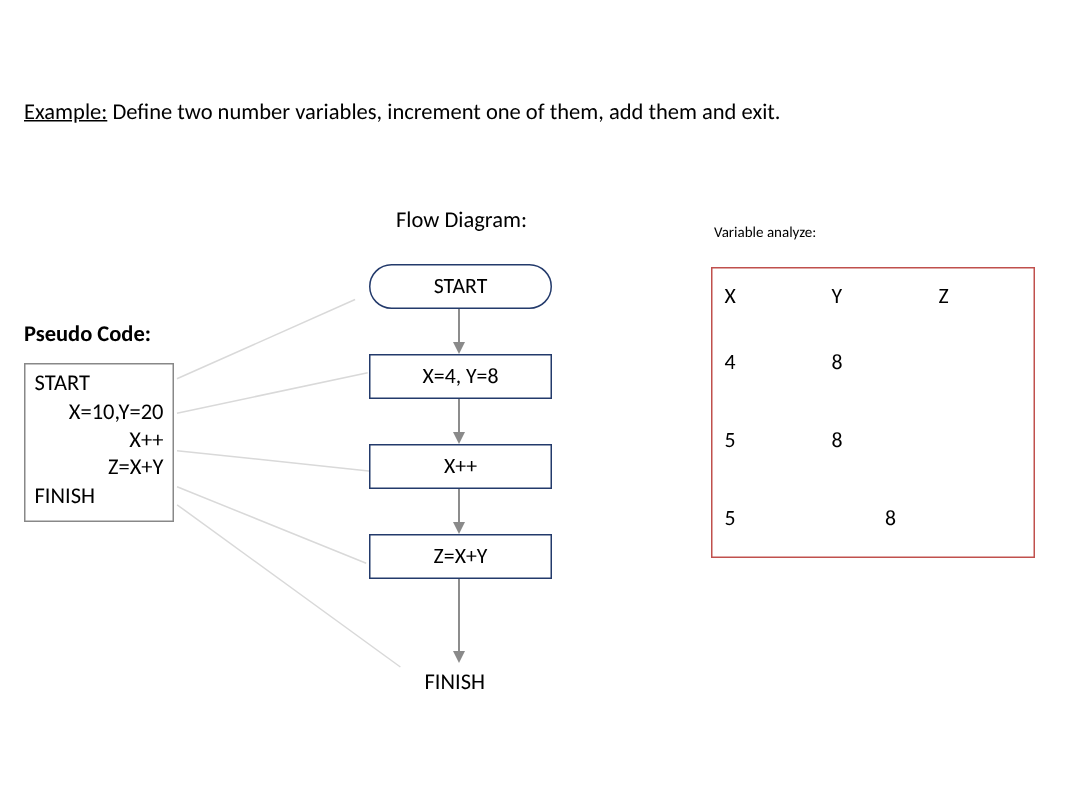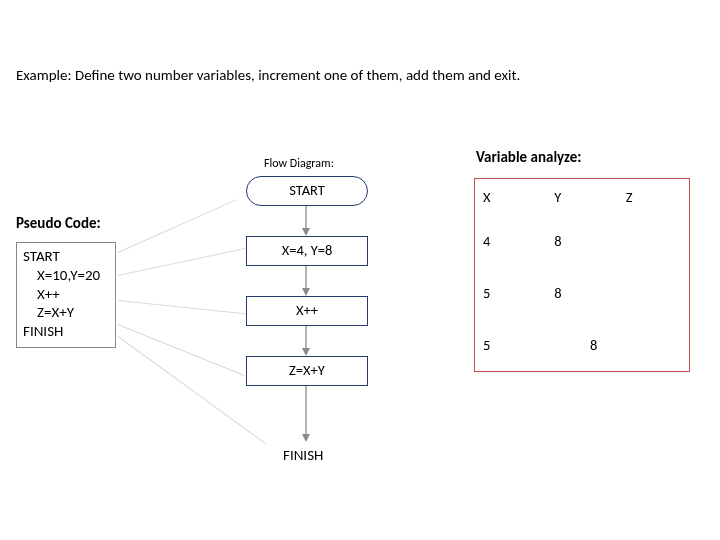--- a/index.html
+++ b/index.html
@@ -12,52 +12,51 @@
     font-size: 15px;
     color: #000;
     position: relative;
   }
   .example-title {
     position: absolute;
     left: 16px;
     top: 66px;
     font-size: 15px;
   }
-  .example-title .u { }
+  .example-title .u { text-decoration: underline; }
   .flow-heading {
     position: absolute;
     left: 264px;
-    top: 156px;
-    font-size: 12px;
+    top: 138px;
+    font-size: 15px;
   }
   .var-heading {
     position: absolute;
     left: 476px;
     top: 148px;
-    font-size: 15px;
-    font-weight: bold;
+    font-size: 10px;
   }
   .pseudo-heading {
     position: absolute;
     left: 16px;
     top: 214px;
     font-size: 15px;
     font-weight: bold;
   }
   .pseudo-box {
     position: absolute;
     left: 16px;
     top: 242px;
     width: 100px;
     border: 1px solid #888;
     padding: 4px 6px 6px 6px;
     font-size: 15px;
     line-height: 1.25;
   }
-  .pseudo-box .indent { padding-left: 14px; }
+  .pseudo-box .indent { padding-left: 14px; text-align: right; }
   
   .flow-node {
     position: absolute;
     width: 122px;
     height: 30px;
     border: 1.5px solid #233a6b;
     background: #fff;
     text-align: center;
     line-height: 27px;
     font-size: 14.5px;

